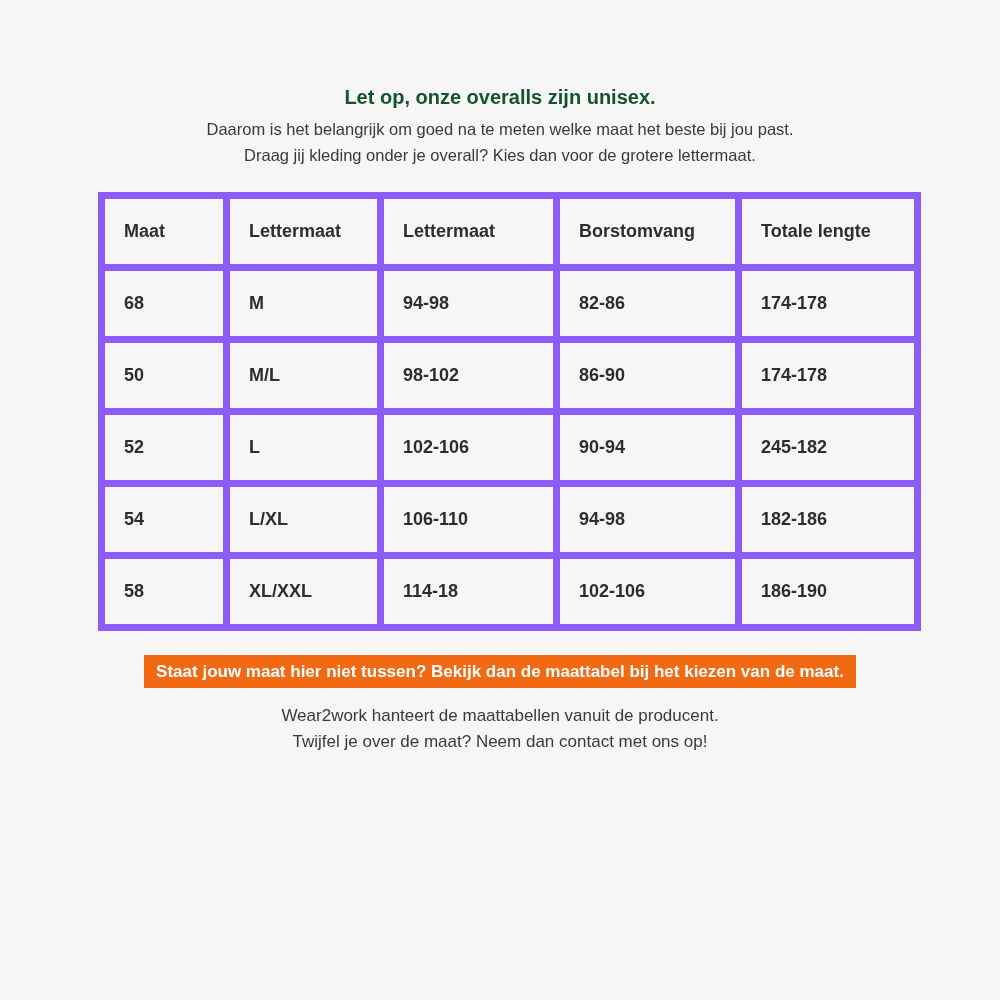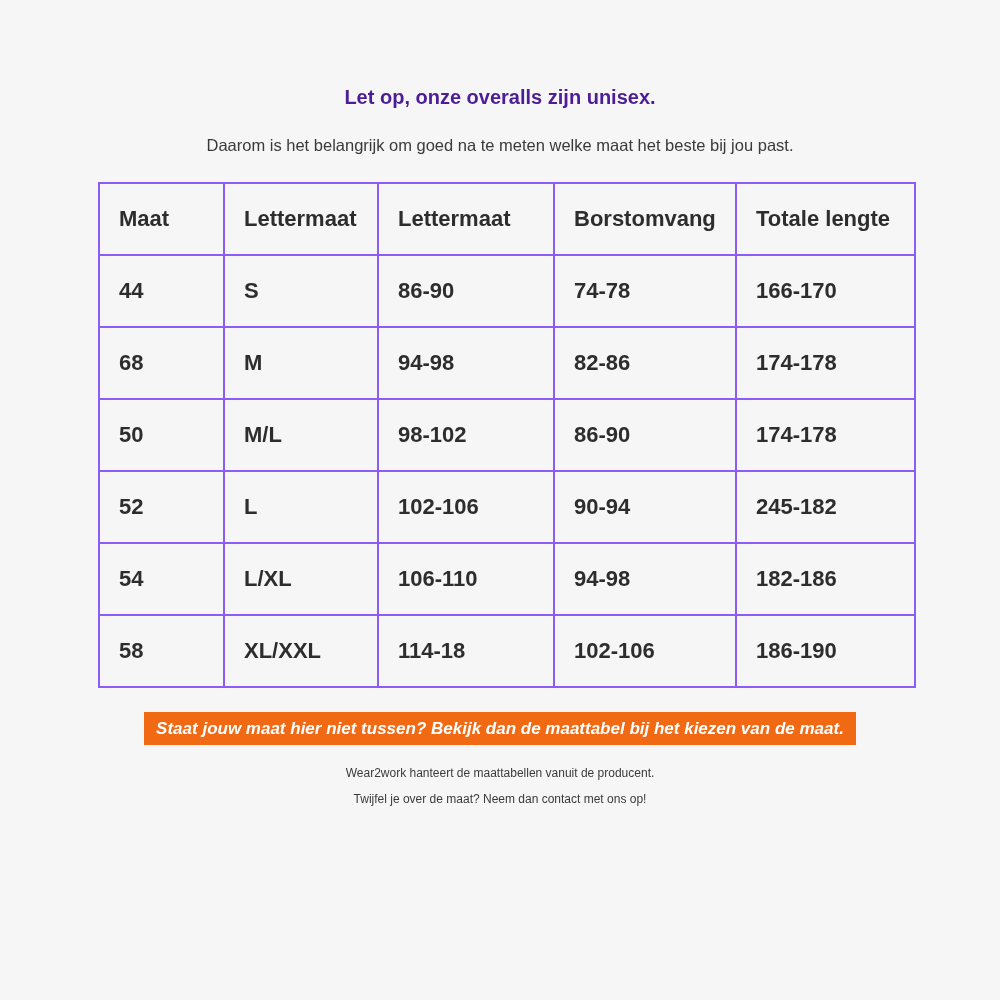--- a/index.html
+++ b/index.html
@@ -9,101 +9,95 @@
     font-family: "Liberation Sans", sans-serif;
     color: #333333;
     overflow: hidden;
   }
   .page { width: 1000px; height: 1000px; padding-top: 84px; }
 
   .intro { text-align: center; }
   .intro-title {
     font-size: 20px;
     font-weight: bold;
-    color: #4c1d95;
+    color: #14532d;
     line-height: 26px;
   }
   .intro-sub {
     font-size: 16.5px;
     color: #3a3a3a;
     line-height: 26px;
   }
-  .intro-sub.first { margin-top: 22px; }
+  .intro-sub.first { margin-top: 6px; }
 
   table.size-table {
     border-collapse: collapse;
     table-layout: fixed;
     width: 816px;
     margin-left: 98px;
     margin-top: 24px;
   }
   table.size-table th,
   table.size-table td {
-    border: 2px solid #8b5cf6;
+    border: 7px solid #8b5cf6;
     height: 72px;
     vertical-align: middle;
     text-align: left;
     padding-left: 19px;
-    font-size: 22px;
+    font-size: 18px;
     font-weight: bold;
     color: #2d2d2d;
     background: transparent;
   }
 
-  .banner-wrap { text-align: center; margin-top: 24px; font-style: italic; }
+  .banner-wrap { text-align: center; margin-top: 24px; }
   .banner {
     display: inline-block;
     padding: 6px 12px;
     font-size: 17px;
     font-weight: bold;
     line-height: 21px;
   }
 
   .footer { text-align: center; margin-top: 15px; }
   .footer-line {
-    font-size: 12px;
+    font-size: 17px;
     color: #3a3a3a;
     line-height: 26px;
   }
 </style>
 </head>
 <body style="background: rgb(246, 246, 247);">
 
 <div class="page">
 
   <div class="intro">
     <div class="intro-title">Let op, onze overalls zijn unisex.</div>
     <div class="intro-sub first">Daarom is het belangrijk om goed na te meten welke maat het beste bij jou past.</div>
+    <div class="intro-sub">Draag jij kleding onder je overall? Kies dan voor de grotere lettermaat.</div>
   </div>
 
   <table class="size-table">
     <colgroup>
         <col style="width: 125px;">
         <col style="width: 154px;">
         <col style="width: 176px;">
         <col style="width: 182px;">
         <col style="width: 179px;">
       </colgroup>
     <thead>
       <tr>
           <th>Maat</th>
           <th>Lettermaat</th>
           <th>Lettermaat</th>
           <th>Borstomvang</th>
           <th>Totale lengte</th>
         </tr>
     </thead>
     <tbody>
-        <tr>
-          <td>44</td>
-          <td>S</td>
-          <td>86-90</td>
-          <td>74-78</td>
-          <td>166-170</td>
-        </tr>
         <tr>
           <td>68</td>
           <td>M</td>
           <td>94-98</td>
           <td>82-86</td>
           <td>174-178</td>
         </tr>
         <tr>
           <td>50</td>
           <td>M/L</td>

